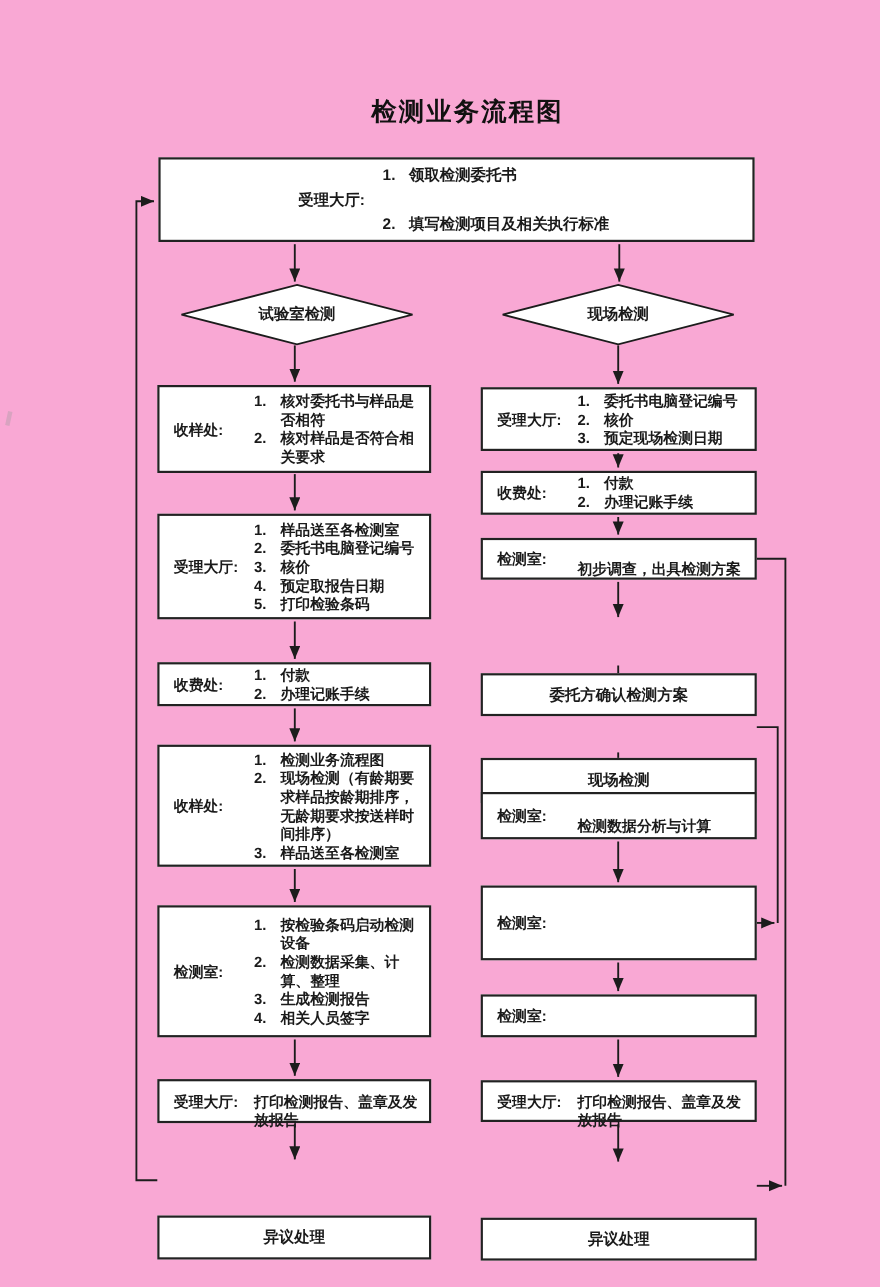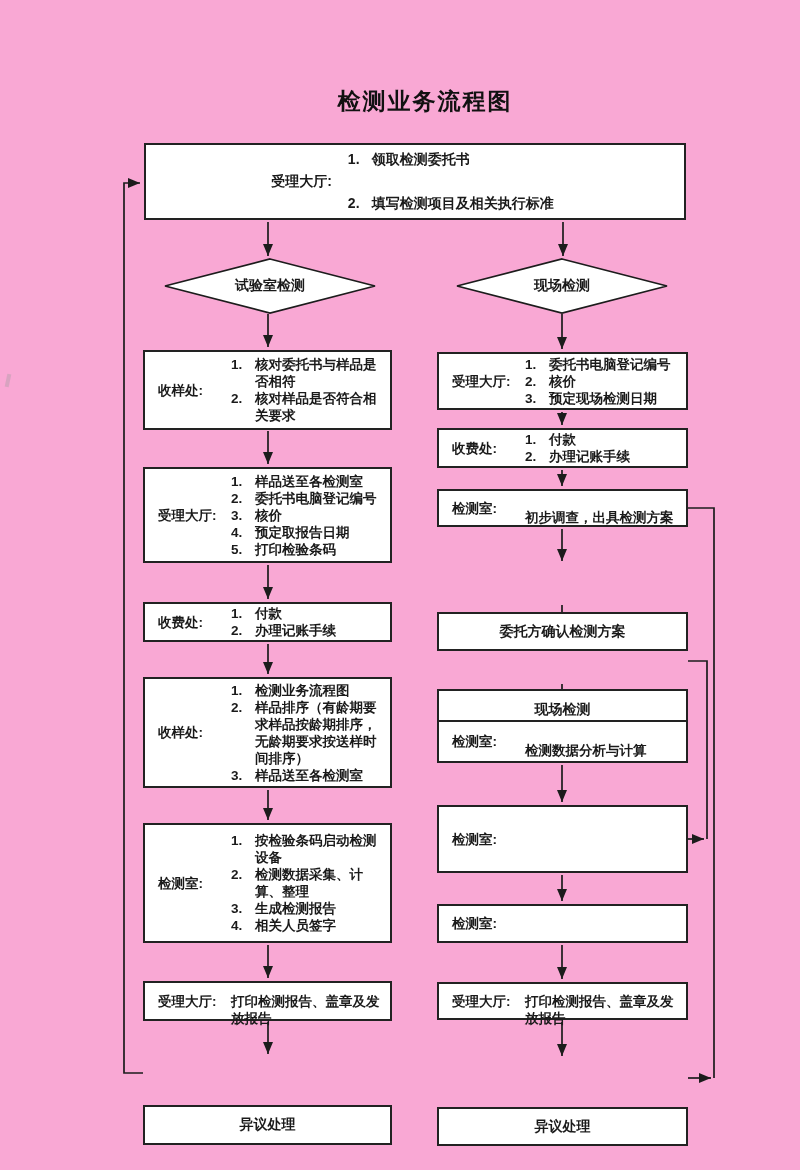--- a/index.html
+++ b/index.html
@@ -166,21 +166,21 @@
     </div>
   </div>
 
   <div class="box" style="left:143px;top:677px;width:249px;height:111px;">
     <div class="lbl">收样处:</div>
     <div class="items">
       <div class="item">
           <span>检测业务流程图</span>
         </div>
       <div class="item">
-          <span>样品排序（有龄期要求样品按龄期排序，无龄期要求按送样时间排序）</span>
+          <span>现场检测（有龄期要求样品按龄期排序，无龄期要求按送样时间排序）</span>
         </div>
       <div class="item">
           <span>样品送至各检测室</span>
         </div>
     </div>
   </div>
 
   <div class="box" style="left:143px;top:823px;width:249px;height:120px;">
     <div class="lbl">检测室:</div>
     <div class="items">

